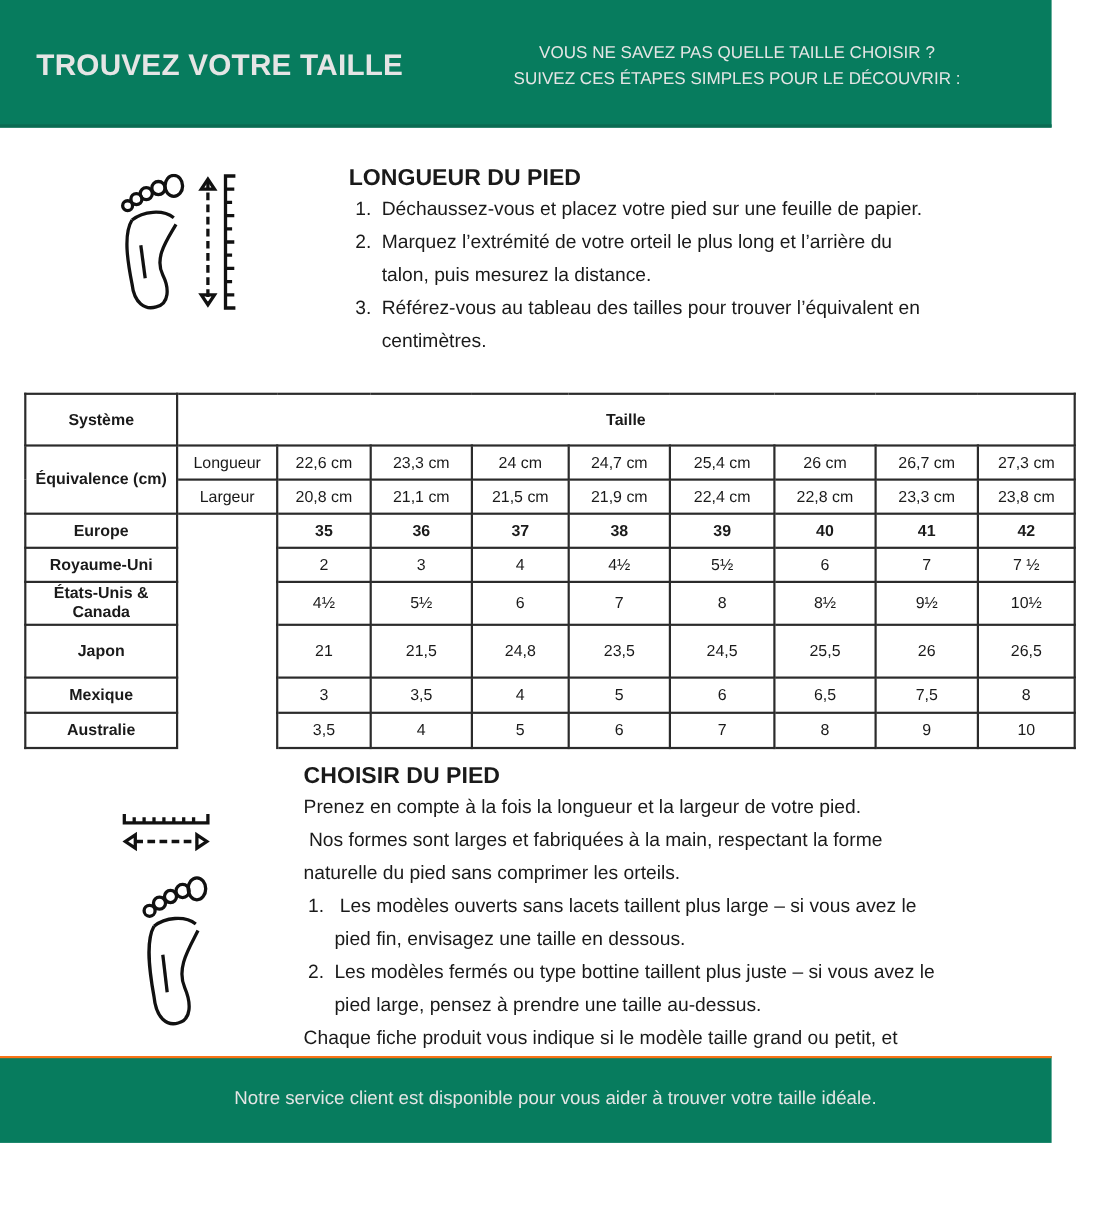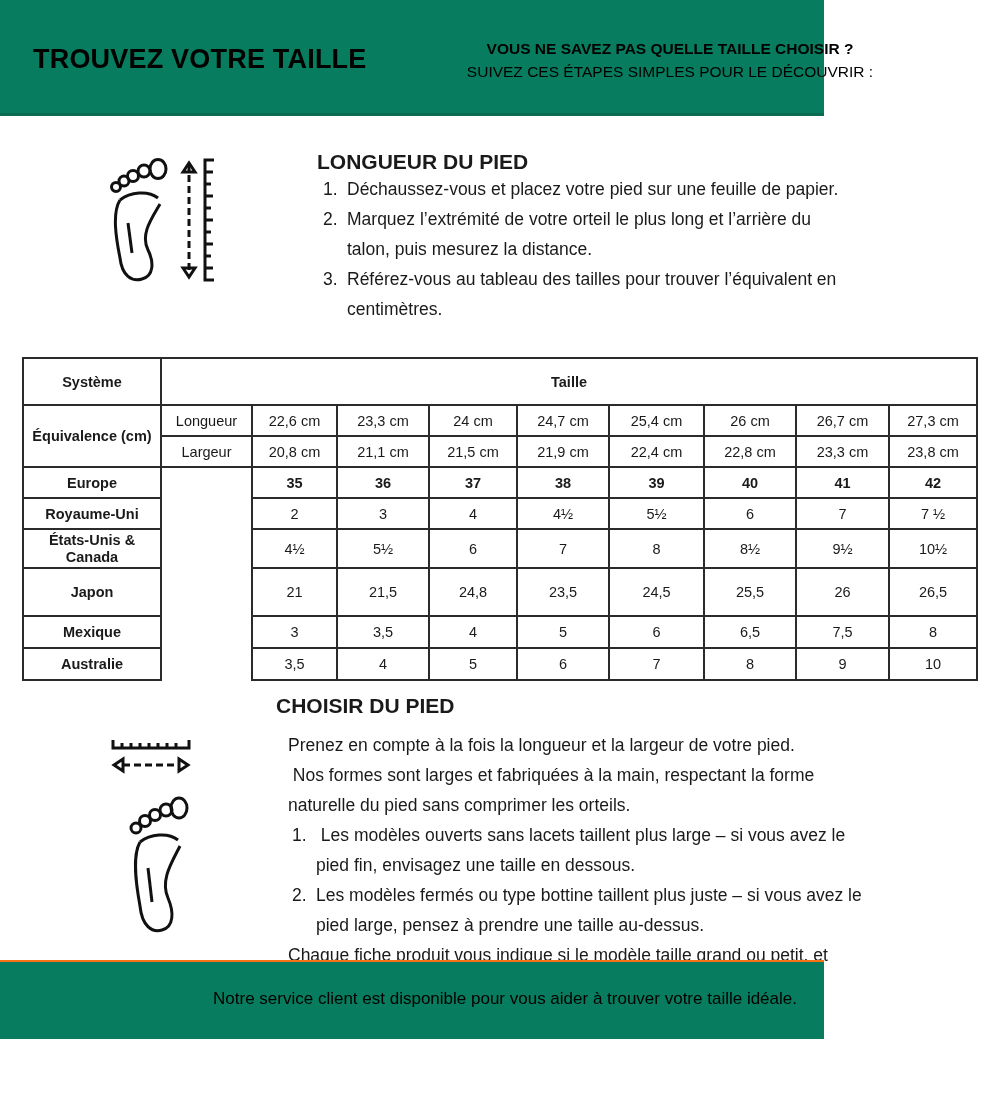--- a/index.html
+++ b/index.html
@@ -1,31 +1,31 @@
 <!DOCTYPE html>
 <html><head>
 <meta charset="utf-8">
 <style>
   html, body { margin: 0; padding: 0; }
   body {
     width: 1000px; height: 1095px; background: #ffffff; position: relative;
     font-family: "Liberation Sans", sans-serif; color: #1a1a1a; overflow: hidden;
   }
   .banner {
-    position: absolute; left: 0; width: 824px; background: #077c5e; color: #000000;
+    position: absolute; left: 0; width: 956px; background: #077c5e; color: #e5e5e5;
   }
   .top-banner { top: 0; height: 116px; border-bottom: 3px solid #0a6b52; box-sizing: border-box; }
   .top-title {
     position: absolute; left: 33px; top: 44px; font-size: 27px; font-weight: bold;
     letter-spacing: 0.2px;
   }
   .top-right {
     position: absolute; left: 455px; width: 430px; top: 37px; text-align: center; font-size: 15.5px; line-height: 23px;
   }
-  .top-right .q { font-weight: bold; }
+  .top-right .q { font-weight: normal; }
   .bottom-banner { top: 960px; height: 79px; border-top: 2px solid #f97316; box-sizing: border-box; }
   .bottom-text {
     position: absolute; left: 0; width: 1010px; top: 27px; text-align: center; font-size: 17px;
   }
 
   .section-title { position: absolute; font-size: 21px; font-weight: bold; }
   .para { position: absolute; font-size: 17.5px; line-height: 30px; }
   .list { margin: 0; padding: 0; list-style: none; }
   .list li { position: relative; padding-left: 30px; }
   .list li .num { position: absolute; left: 6px; top: 0; }
@@ -236,21 +236,21 @@
     <circle cx="27" cy="19" r="5.5"></circle>
     <circle cx="38" cy="14" r="6"></circle>
     <ellipse cx="51" cy="12" rx="8" ry="10"></ellipse>
     <path d="M12 46 C4 60, 8 88, 12 110 C14 130, 24 137, 34 134 C46 131, 46 116, 40 102 C32 84, 44 66, 52 50"></path>
     <path d="M12 46 C22 38, 40 36, 50 44"></path>
     <path d="M20 72 L24 106"></path>
   </g>
 </svg>
 
 <div class="section-title" style="left:276px; top:694px;">CHOISIR DU PIED</div>
-<div class="para" style="left:288px; top:718px; width:700px;margin-top:12px;">
+<div class="para" style="left:276px; top:718px; width:700px;">
   <div>Prenez en compte à la fois la longueur et la largeur de votre pied.</div>
   <div style="white-space:pre"> Nos formes sont larges et fabriquées à la main, respectant la forme</div>
   <div>naturelle du pied sans comprimer les orteils.</div>
   <ol class="list" style="padding-left:0">
     <li style="padding-left:28px">
       <span class="num" style="left:4px">1.</span>
       <div style="white-space:pre"> Les modèles ouverts sans lacets taillent plus large – si vous avez le</div>
       <div>pied fin, envisagez une taille en dessous.</div>
     </li>
     <li style="padding-left:28px">

